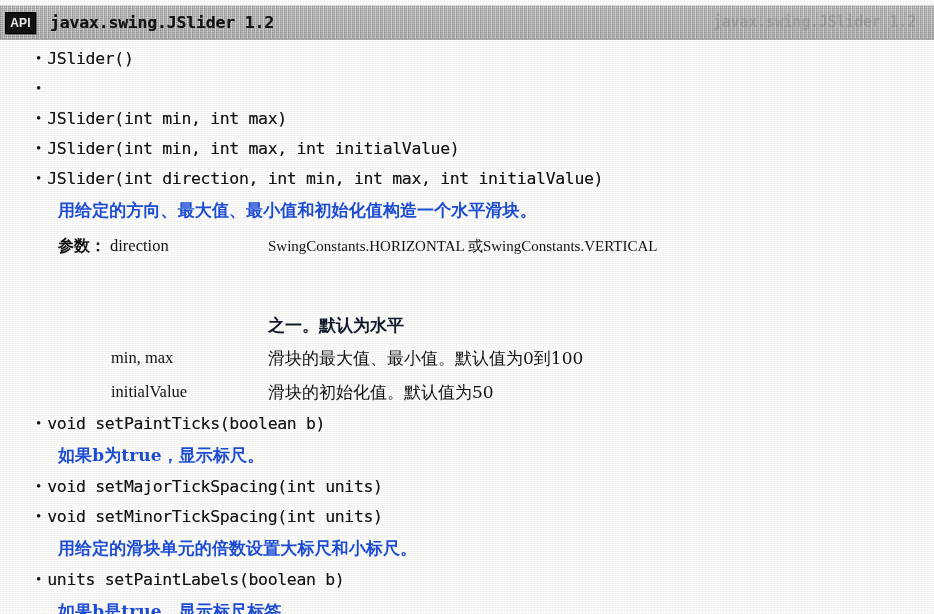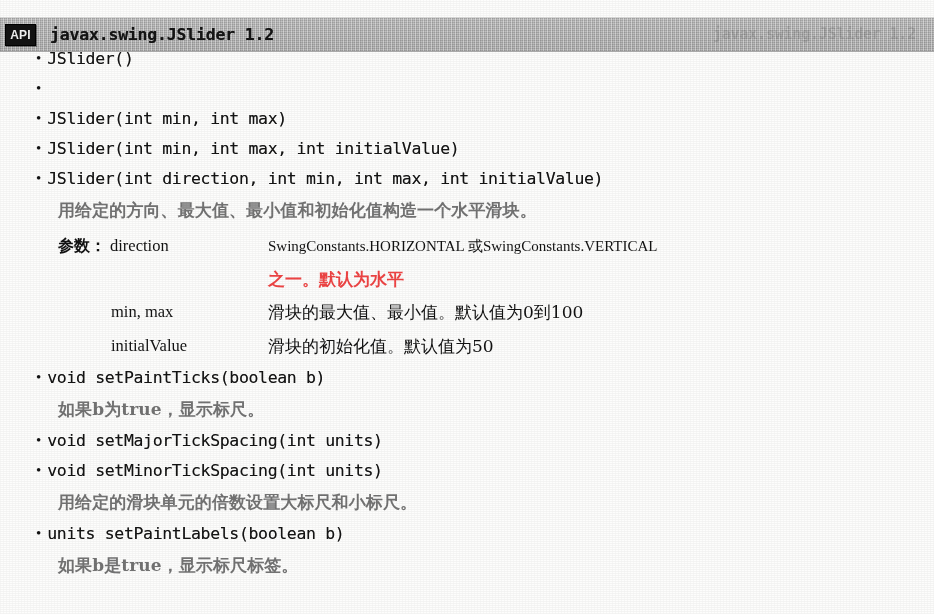--- a/index.html
+++ b/index.html
@@ -30,21 +30,21 @@
     background-image:
       repeating-linear-gradient(0deg, rgba(0,0,0,.6) 0 1px, rgba(255,255,255,0) 1px 2px),
       repeating-linear-gradient(90deg, rgba(0,0,0,.45) 0 1px, rgba(255,255,255,0) 1px 3px);
     mix-blend-mode: multiply;
   }
 
   
   .api-header {
     position: absolute;
     left: 0;
-    top: 18px;
+    top: 6px;
     width: 934px;
     height: 33px;
     background:
       repeating-linear-gradient(90deg, rgba(0,0,0,.13) 0 1px, rgba(0,0,0,.03) 1px 2px, rgba(0,0,0,.10) 2px 3px, rgba(255,255,255,.25) 3px 4px),
       repeating-linear-gradient(0deg, rgba(0,0,0,.10) 0 1px, rgba(255,255,255,.18) 1px 2px),
       linear-gradient(180deg, #c9c9c9 0%, #c3c3c3 45%, #bcbcbc 100%);
     display: flex;
     align-items: center;
     box-shadow: 0 1px 0 rgba(0,0,0,.30), 0 -1px 0 rgba(0,0,0,.12);
   }
@@ -121,21 +121,21 @@
     white-space: nowrap;
     text-shadow: 0 0 .5px rgba(0,0,0,.45);
   }
 
   .desc {
     padding-left: 58px;
     font-family: "DejaVu Serif", "Liberation Serif", serif;
     font-weight: 700;
     font-size: 17px;
     line-height: 33px;
-    color: #737373;
+    color: #1d4ed8;
     letter-spacing: .1px;
     white-space: nowrap;
   }
 
   
   .params {
     margin-top: 2px;
     margin-left: 0;
   }
   .prow {
@@ -175,22 +175,23 @@
     font-family: "DejaVu Serif", "Liberation Serif", serif;
     font-weight: 400;
     font-size: 17px;
   }
   .pcont {
     padding-left: 268px;
     font-family: "DejaVu Serif", "Liberation Serif", serif;
     font-weight: 700;
     font-size: 17px;
     line-height: 32px;
-    color: #ef4444;
-    white-space: nowrap;
+    color: #0f172a;
+    white-space: nowrap;
+    margin-top: 46px;
   }
 </style>
 </head>
 <body>
 
 <div id="page">
 
   <div class="api-header">
     <div class="api-badge">API</div>
     <div class="api-title">javax.swing.JSlider 1.2</div>

